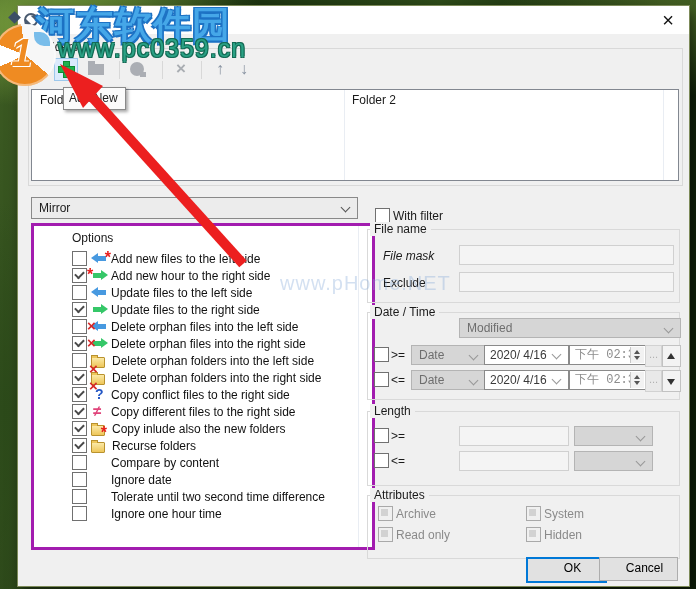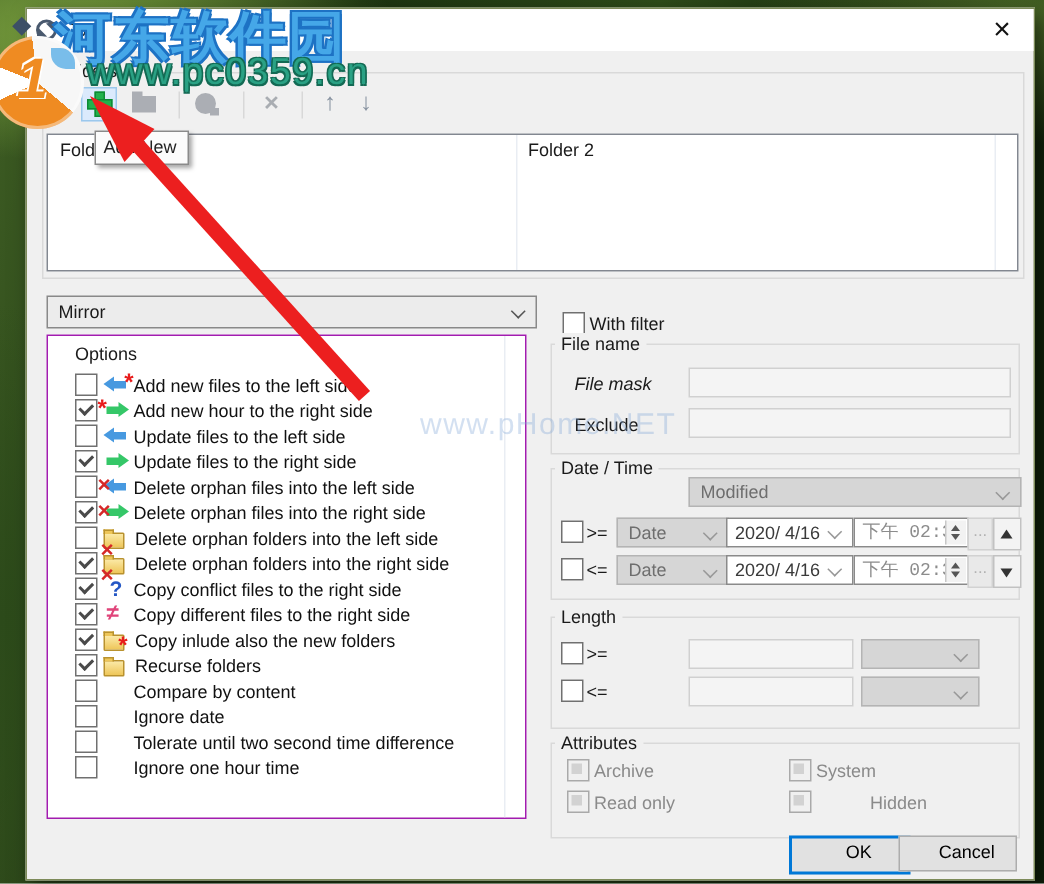--- a/index.html
+++ b/index.html
@@ -46,21 +46,21 @@
   .txt{position:absolute;background:#f4f4f4;border:1px solid #d0d0d0;}
   .txt.white{background:#fff;border:1px solid #8a8a8a;font-size:12px;line-height:18px;padding-left:5px;color:#3a3a3a;overflow:hidden;white-space:nowrap;}
   .txt.time{color:#8c8c8c;font-family:Liberation Mono, monospace;}
   .lbl{position:absolute;font-size:12px;color:#1a1a1a;white-space:nowrap;}
   .lbl.gray{color:#8a8a8a;}
   
   .wincb{position:absolute;width:13px;height:13px;background:#fff;border:1px solid #707070;}
   .wincb.dis{border-color:#a9a9a9;background:#f0f0f0;}
   .wincb.dis::after{content:"";position:absolute;left:2px;top:2px;width:7px;height:7px;background:#d2d2d2;}
   
-  .optbox{position:absolute;left:13px;top:217px;width:318px;height:321px;background:#fff;border:1px solid #a21caf;overflow:hidden;}
+  .optbox{position:absolute;left:13px;top:217px;width:318px;height:321px;background:#fff;border:3px solid #a21caf;overflow:hidden;padding-left:20px;}
   .optline{position:absolute;right:13px;top:0;width:1px;height:100%;background:#e9edf3;}
   .opt-header{margin:5px 0 4px 18px;font-size:12px;color:#1a1a1a;height:15px;}
   .opt-row{display:flex;align-items:center;height:17px;padding-left:18px;}
   .opt-row .cb{position:relative;flex:none;width:13px;height:13px;background:#fff;border:1px solid #707070;margin-right:4px;}
   .opt-row .cb.checked::after{content:"";position:absolute;left:2px;top:2px;width:7px;height:4px;border-left:2px solid #4a4a4a;border-bottom:2px solid #4a4a4a;transform:rotate(-45deg);}
   .opt-label{font-size:12px;color:#111;white-space:nowrap;}
   .ic{position:relative;flex:none;width:17px;height:15px;margin-right:3px;}
   .ic.aL::after{content:"";position:absolute;left:6px;top:5px;width:9px;height:5px;background:#4799e0;}
   .ic.aL::before{content:"";position:absolute;left:0;top:2px;border-top:5.5px solid transparent;border-bottom:5.5px solid transparent;border-right:7px solid #4799e0;}
   .ic.aR::after{content:"";position:absolute;left:2px;top:5px;width:9px;height:5px;background:#35c768;}
@@ -339,21 +339,21 @@
 
     <span class="grp-label" style="left:352px;top:482px;">Attributes</span>
     <div class="grp" style="left:349px;top:489px;width:311px;height:62px;"></div>
     <span class="wincb dis" style="left:360px;top:500px;"></span>
     <span class="lbl gray" style="left:378px;top:501px;">Archive</span>
     <span class="wincb dis" style="left:508px;top:500px;"></span>
     <span class="lbl gray" style="left:526px;top:501px;">System</span>
     <span class="wincb dis" style="left:360px;top:521px;"></span>
     <span class="lbl gray" style="left:378px;top:522px;">Read only</span>
     <span class="wincb dis" style="left:508px;top:521px;"></span>
-    <span class="lbl gray" style="left:526px;top:522px;margin-left:36px;">Hidden</span>
+    <span class="lbl gray" style="left:526px;top:522px;">Hidden</span>
 
     <div class="btn focus" style="left:508px;top:551px;">OK</div>
     <div class="btn" style="left:581px;top:551px;">Cancel</div>
   </div>
 
   <div class="wm-cn">河东软件园</div>
   <div class="wm-url">www.pc0359.cn</div>
   <div class="wm-ghost">www.pHome.NET</div>
   <div class="logo"></div>
   <div class="logo-star"></div>

